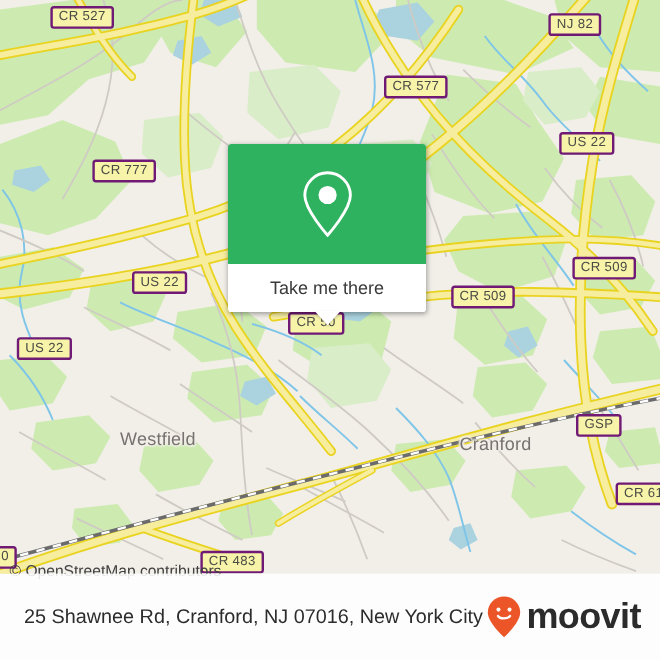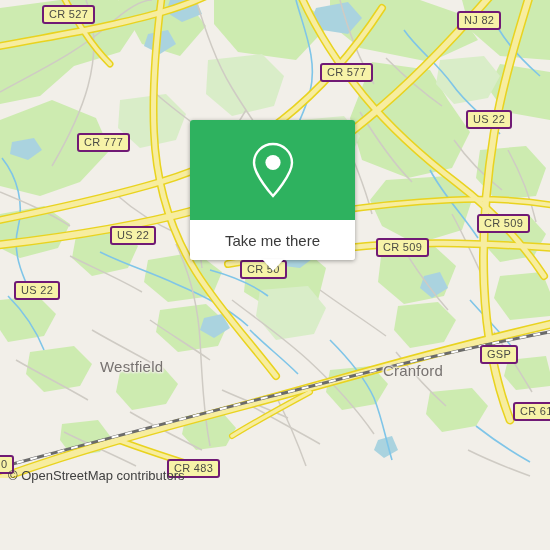--- a/index.html
+++ b/index.html
@@ -252,14 +252,28 @@
       </svg>
     </div>
     <div class="card-foot">
       <span>Take me there</span>
       <div class="card-tail"></div>
     </div>
   </div>
 
   <div class="attrib">© OpenStreetMap contributors</div>
 
+  <div class="footer">
+
+    <div class="addr">25 Shawnee Rd, Cranford, NJ 07016, New York City</div>
+
+    <div class="brand">
+      <svg width="30" height="36" viewBox="0 0 30 36">
+        <path d="M15 1 C7.5 1 1.5 7 1.5 14.4 C1.5 23 15 35 15 35 C15 35 28.5 23 28.5 14.4 C28.5 7 22.5 1 15 1 Z" fill="#ec5527"></path>
+        <circle cx="10.4" cy="12" r="1.7" fill="#ffffff"></circle>
+        <circle cx="19.6" cy="12" r="1.7" fill="#ffffff"></circle>
+        <path d="M10 17.4 C11.8 20 18.2 20 20 17.4" stroke="#ffffff" stroke-width="2" fill="none" stroke-linecap="round"></path>
+      </svg>
+      <span class="word">moovit</span>
+    </div>
+  </div>
 
 </div>
 
 </body></html>

